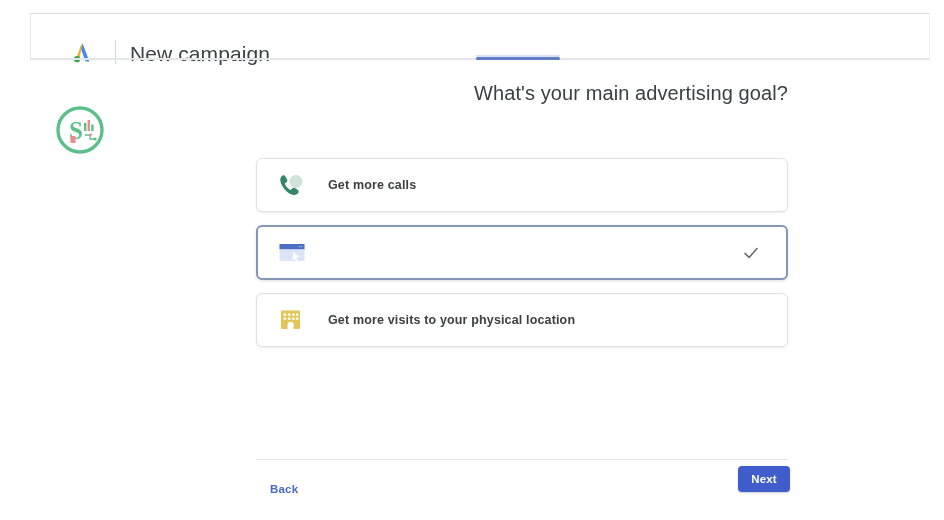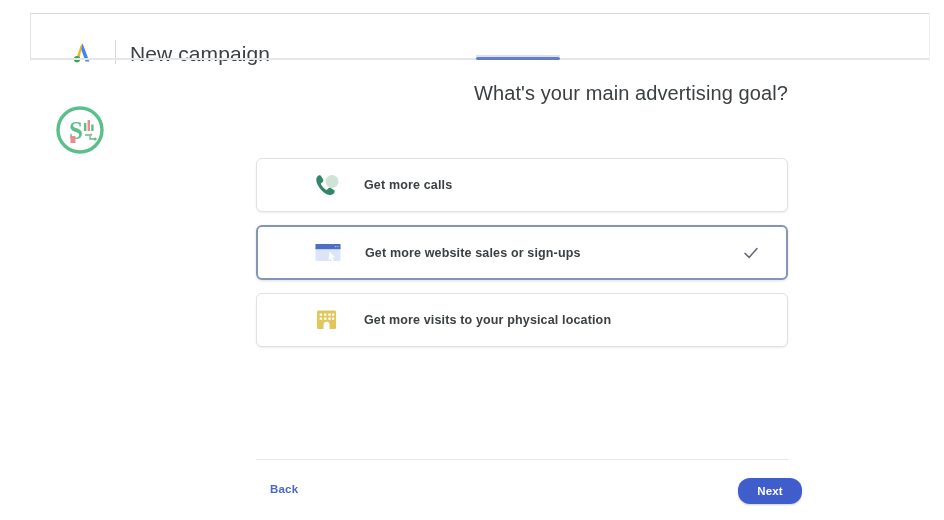--- a/index.html
+++ b/index.html
@@ -41,40 +41,39 @@
   .cards{position:absolute;left:256px;top:158px;width:532px;}
   .card{
     position:relative;box-sizing:border-box;
     height:54px;margin-bottom:13px;
     background:#ffffff;
     border:1px solid #dfe1e5;
     border-radius:6px;
     box-shadow:0 1px 2px rgba(60,64,67,.10);
     display:flex;align-items:center;
     cursor:pointer;
-    padding-left:36px;
   }
   .card.selected{
     border:2px solid #8496b5;
     box-shadow:0 1px 3px rgba(60,64,67,.16);
     height:55px;
   }
   .card-icon{width:28px;height:26px;margin-left:20px;flex:0 0 auto;position:relative;}
   .card-label{margin-left:23px;font-size:12.5px;color:#3c4043;letter-spacing:.15px;font-weight:bold;}
   .card-check{position:absolute;right:27px;top:50%;transform:translateY(-50%);width:16px;height:16px;}
 
   
   .footer-rule{position:absolute;left:256px;top:459px;width:532px;height:1px;background:#e6e8eb;}
   .back-link{
     position:absolute;left:270px;top:483px;font-size:11.5px;color:#4b68c4;
     letter-spacing:.2px;cursor:pointer;font-weight:bold;text-align:right;
   }
   .next-btn{
-    position:absolute;left:738px;top:478px;width:64px;height:26px;
-    background:#3f5ecc;border:none;border-radius:12px;
+    position:absolute;left:738px;top:466px;width:52px;height:26px;
+    background:#3f5ecc;border:none;border-radius:4px;
     color:#ffffff;font-size:11.5px;font-family:"Liberation Sans", sans-serif;
     letter-spacing:.2px;cursor:pointer;font-weight:bold;
     display:flex;align-items:center;justify-content:center;
     box-shadow:0 1px 2px rgba(60,64,67,.25);
   }
 </style>
 </head>
 <body>
 
 <div id="root">
@@ -131,21 +130,20 @@
     <div class="card selected">
       <div class="card-icon">
         <svg width="28" height="26" viewBox="0 0 28 26">
           <rect x="1.5" y="4" width="25" height="17" fill="#dbe5f7"></rect>
           <rect x="1.5" y="4" width="25" height="5.2" fill="#4f6fc4"></rect>
           <circle cx="23.8" cy="6.6" r="0.7" fill="#b9cbee"></circle>
           <circle cx="21.6" cy="6.6" r="0.7" fill="#b9cbee"></circle>
           <path d="M15.2 11.4 L21.2 17.2 L18.3 17.6 L19.6 20.6 L17.9 21.3 L16.6 18.3 L14.6 20.4 Z" fill="#ffffff"></path>
         </svg>
       </div>
-      <div class="card-label">Get more website sales or sign-ups</div>
       <div class="card-check">
         <svg width="16" height="16" viewBox="0 0 16 16">
           <path d="M2 8.4 L6.1 12.4 L14 3.6" fill="none" stroke="#606873" stroke-width="1.5" stroke-linecap="round" stroke-linejoin="round"></path>
         </svg>
       </div>
     </div>
 
     <div class="card">
       <div class="card-icon">
         <svg width="28" height="26" viewBox="0 0 28 26">

